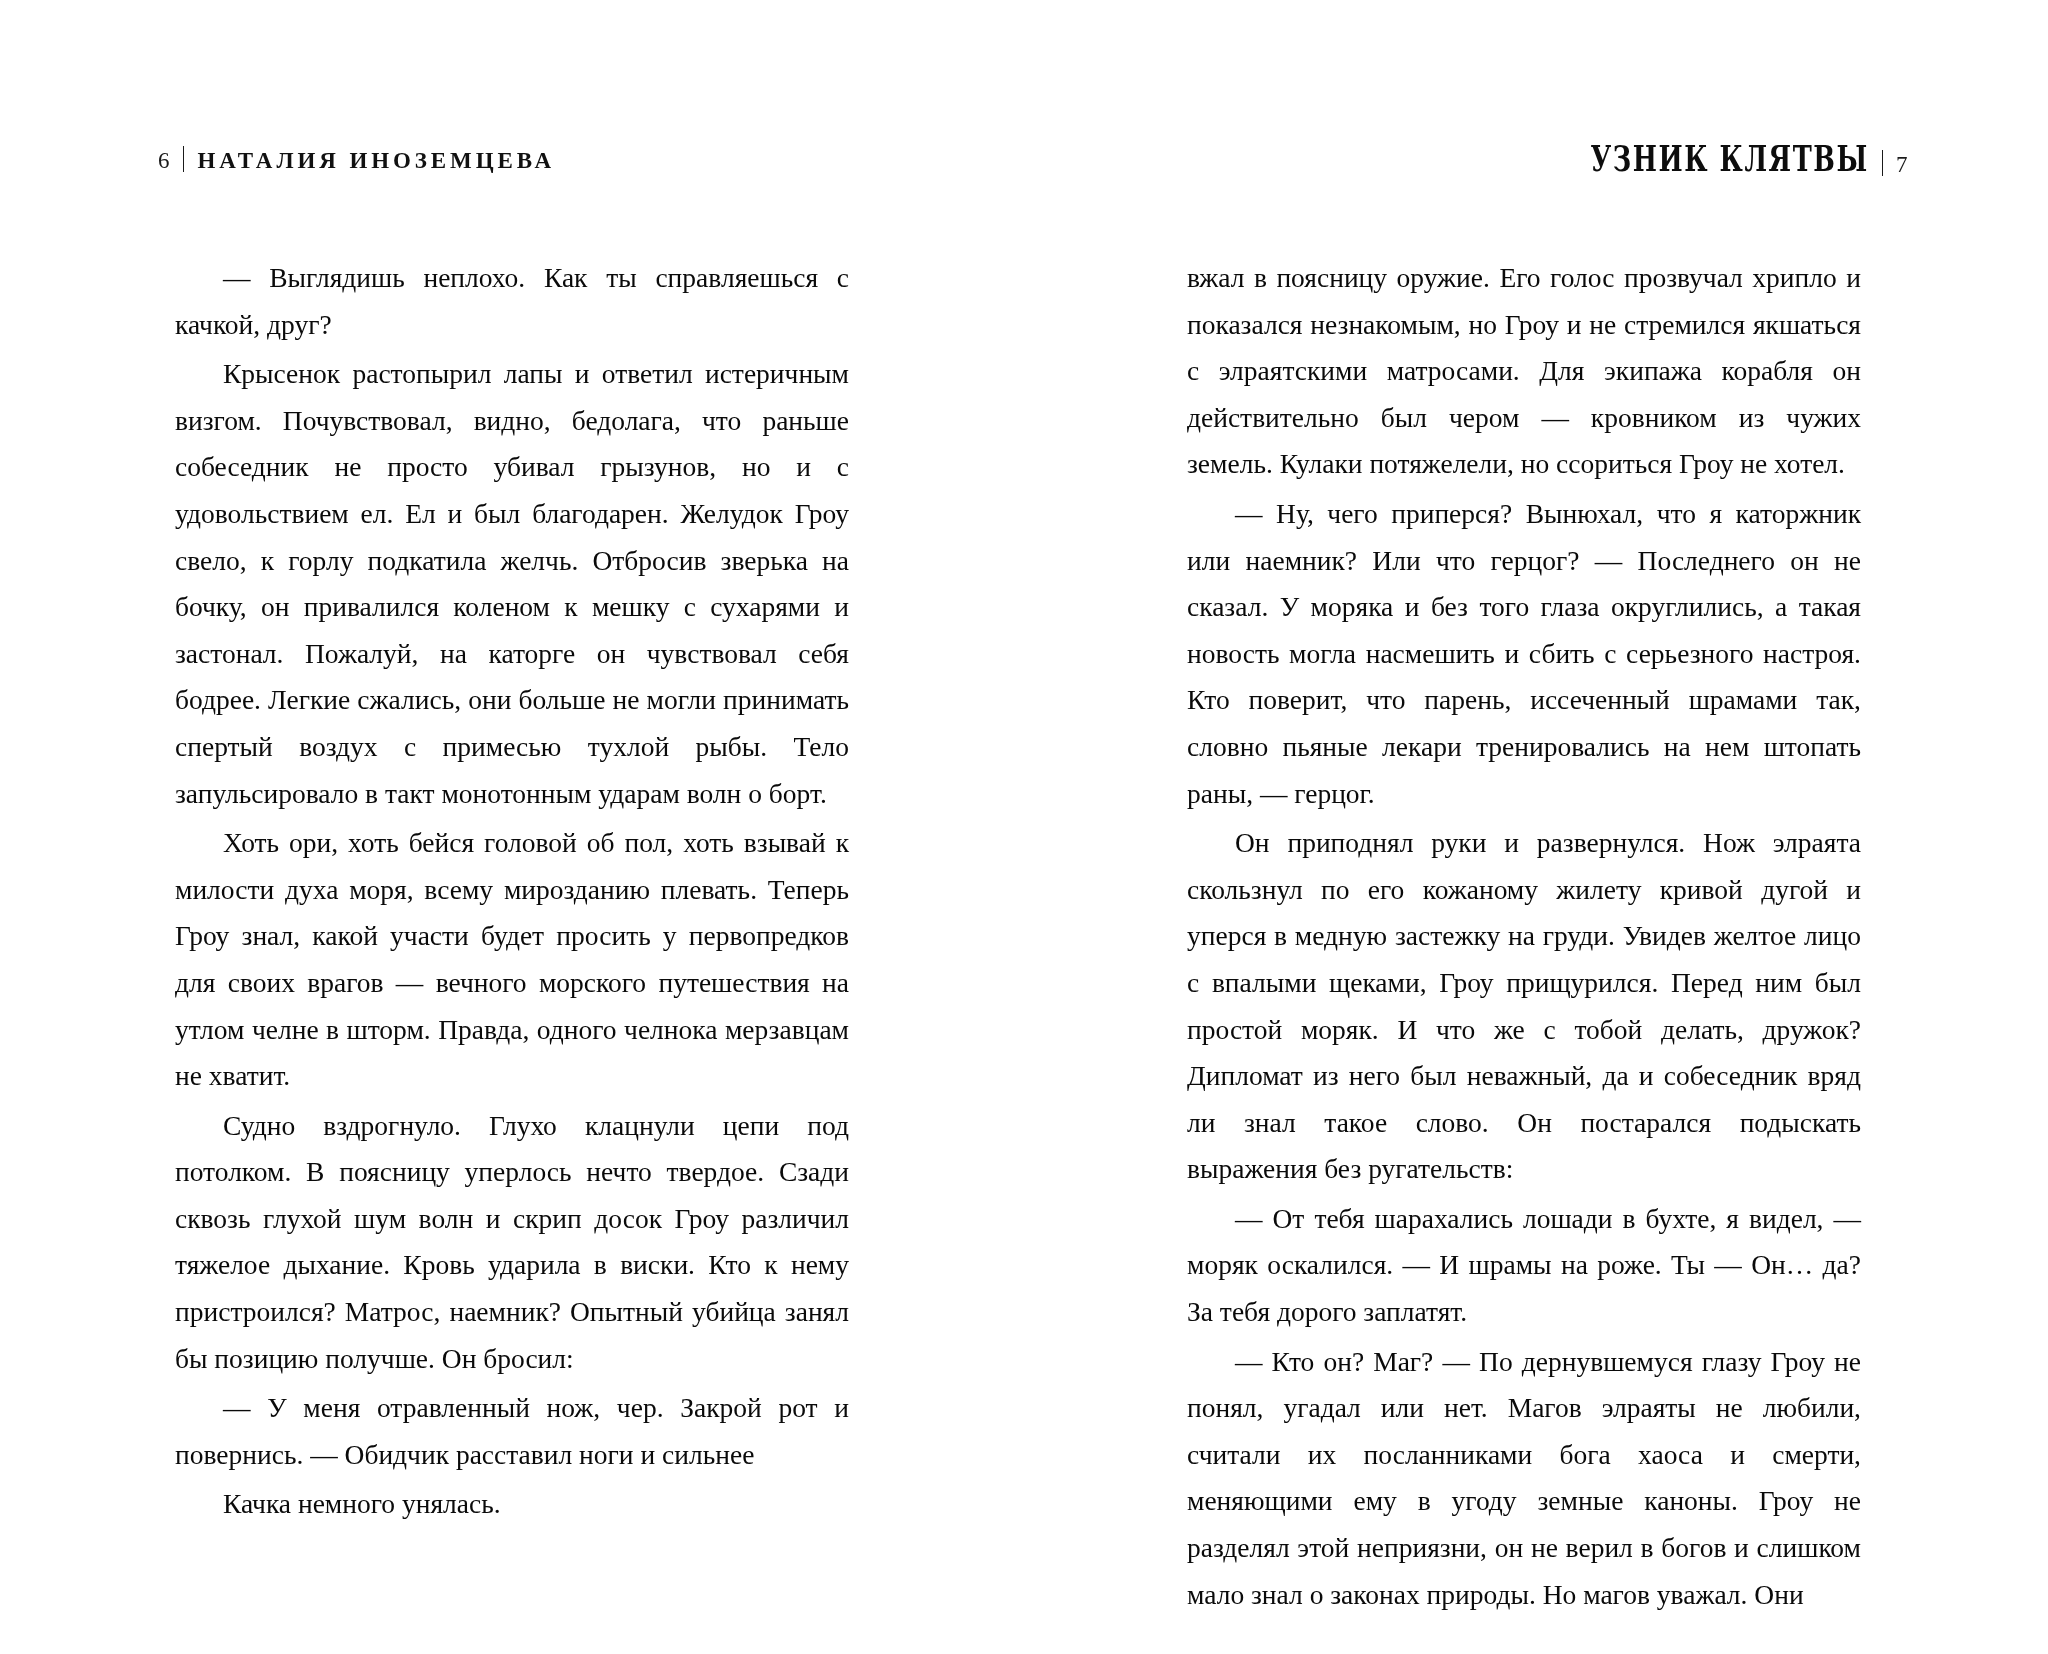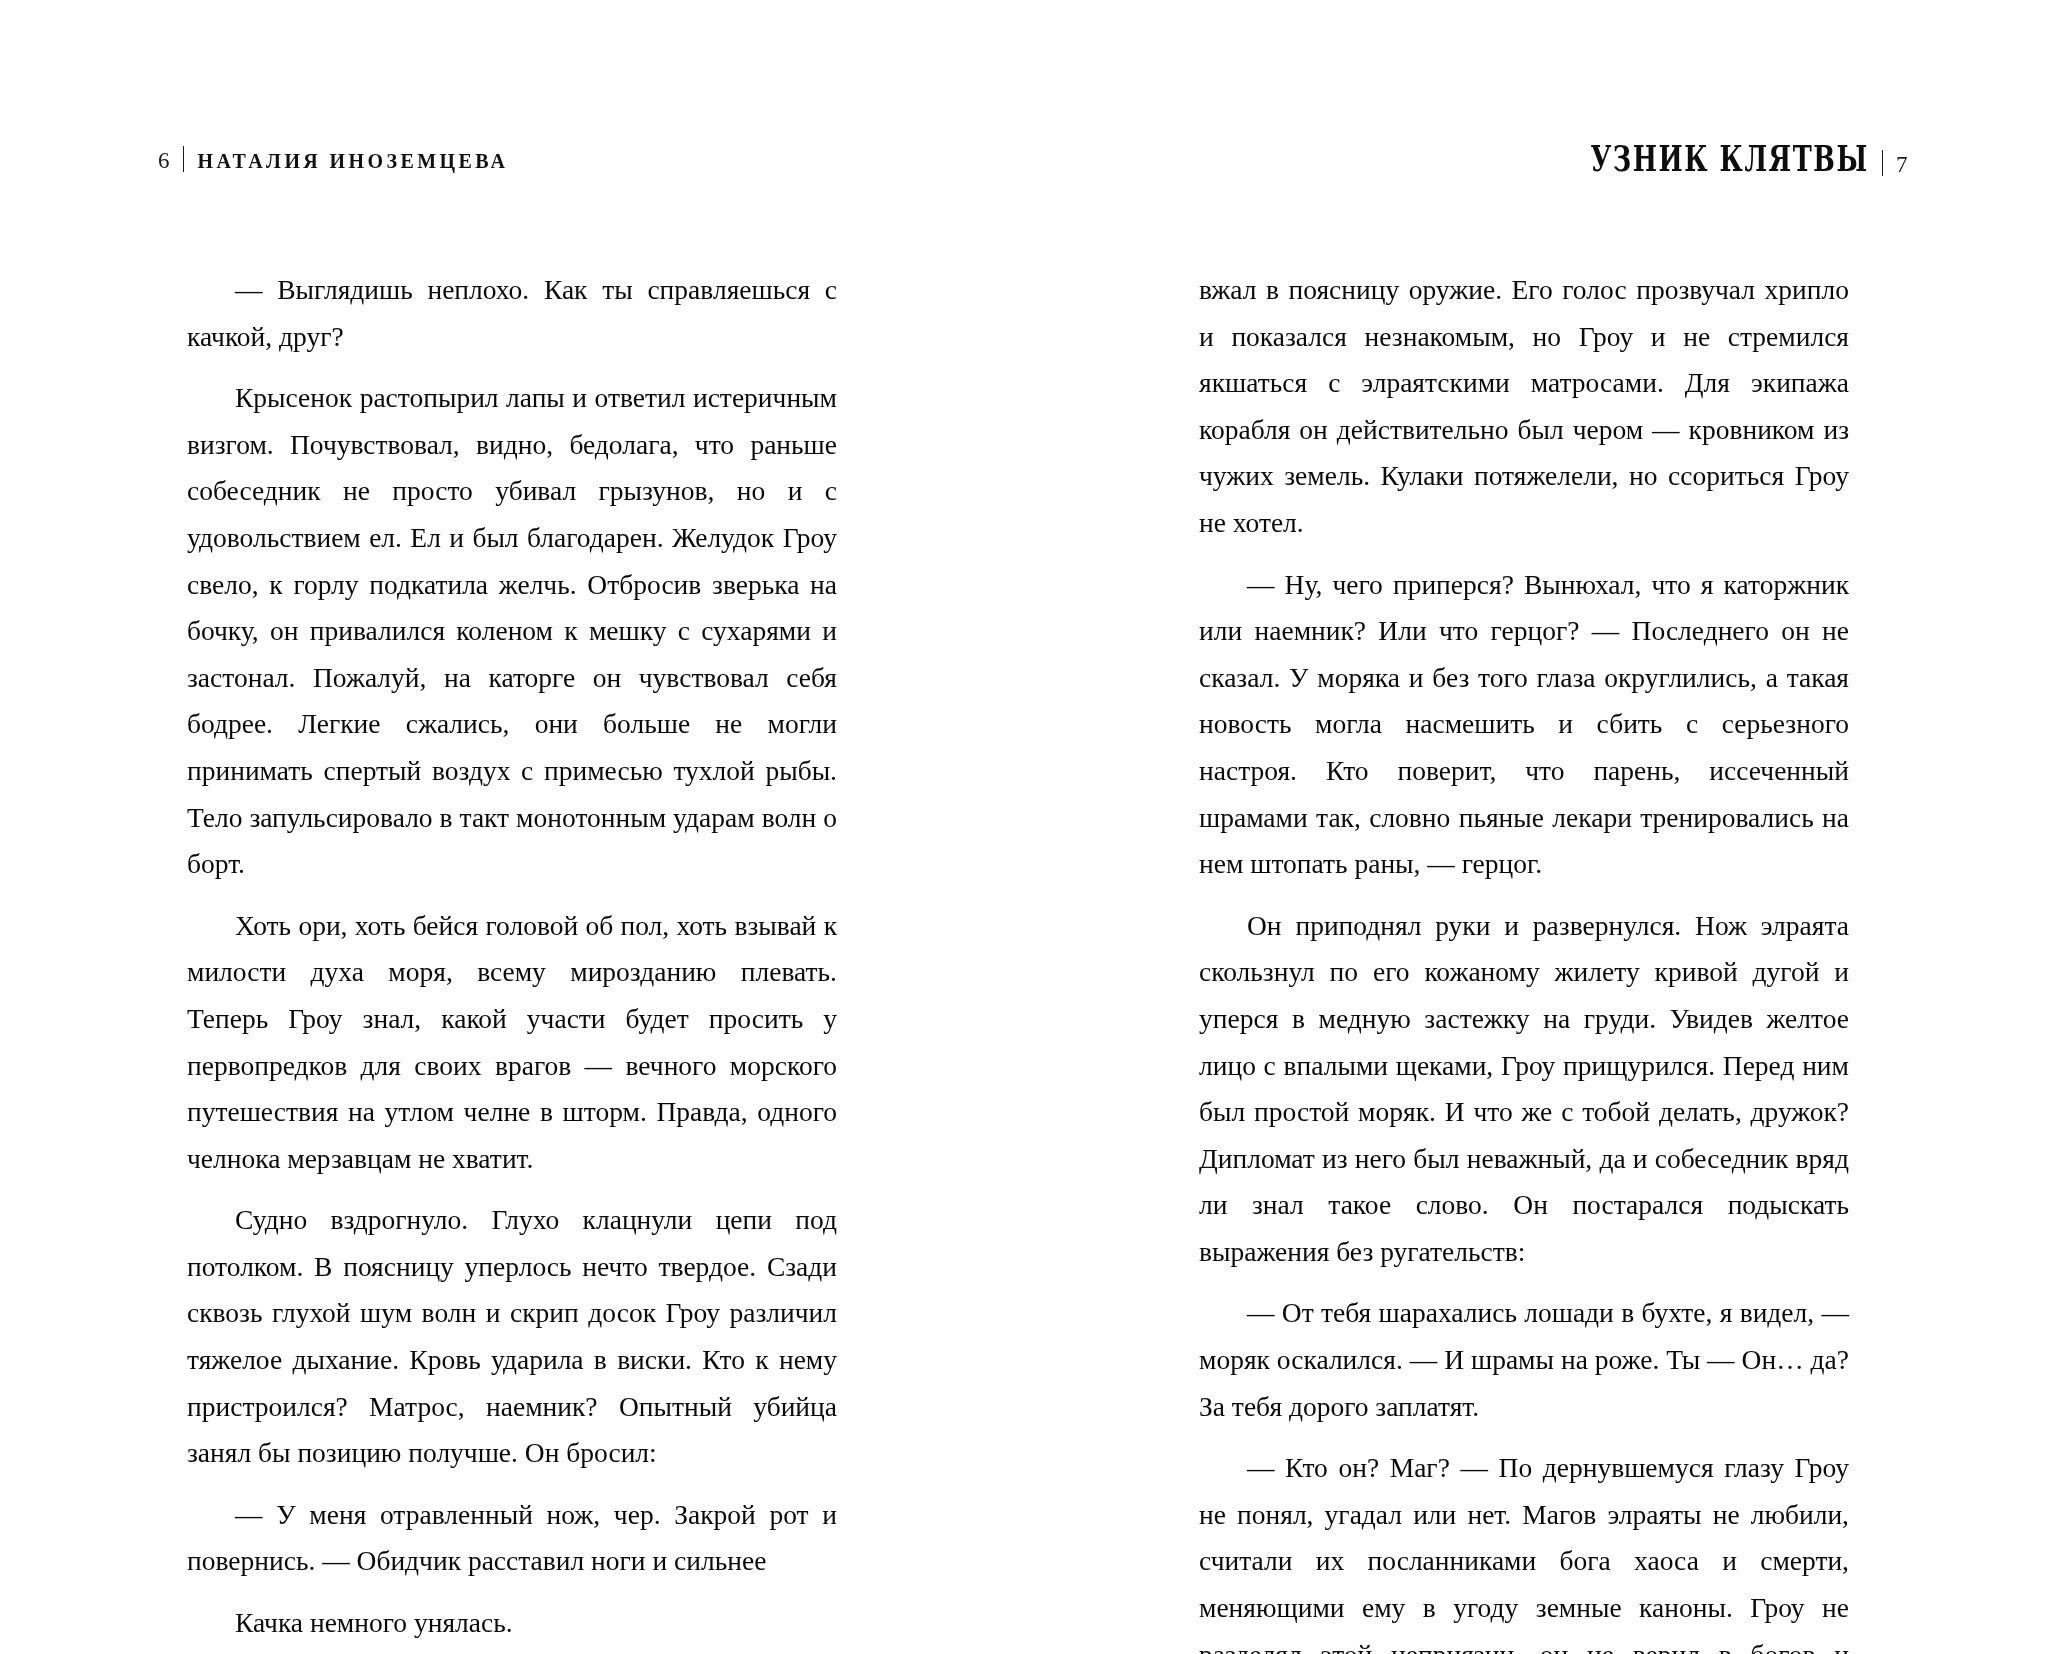--- a/index.html
+++ b/index.html
@@ -38,21 +38,21 @@
   .head-rule {
     display: inline-block;
     width: 1.5px;
     height: 26px;
     background: #1a1a1a;
     margin: 0 13px;
     position: relative;
     top: 4px;
   }
   .author-name {
-    font-size: 20px;
+    font-size: 23px;
     font-weight: 700;
     letter-spacing: 0.17em;
     font-variant: small-caps;
     text-transform: uppercase;
     color: #111111;
     font-family: "Liberation Serif", "DejaVu Serif", serif;
   }
   
   .book-title {
     font-size: 32px;
@@ -76,21 +76,21 @@
     text-align: justify;
     text-justify: inter-word;
     color: #0a0a0a;
     font-family: "Liberation Serif", "DejaVu Serif", serif;
     hyphens: none;
   }
   .text-column.left  { left: 172px; }
   .text-column.right { left: 1184px; }
 
   .text-column p {
-    margin: 15px;
+    margin: 3px;
     text-indent: 48px;
   }
   .text-column p.runover {
     text-indent: 0;
   }
   .text-column p:last-child {
     text-align: justify;
   }
   
   .text-column p {

